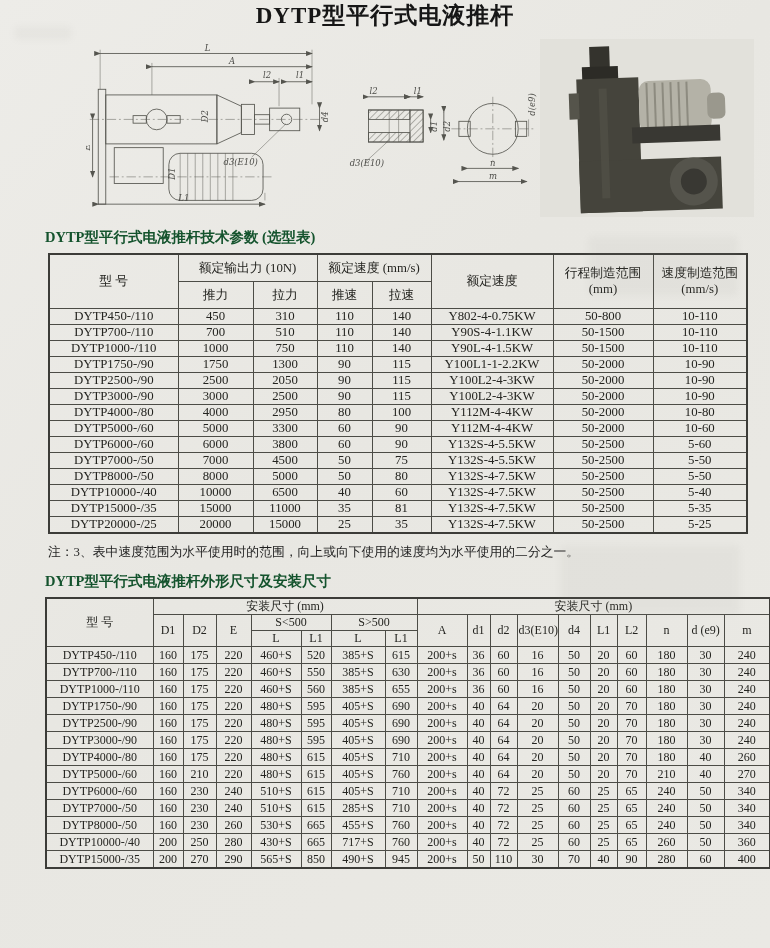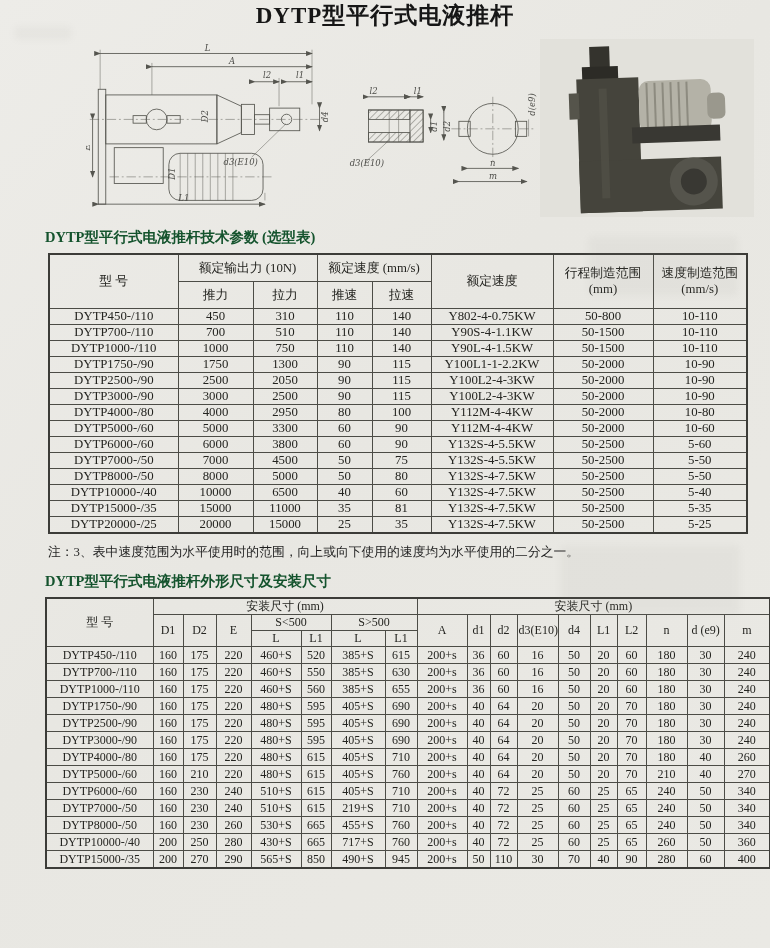--- a/index.html
+++ b/index.html
@@ -593,21 +593,21 @@
         <td>50</td>
         <td>340</td>
       </tr>
       <tr>
         <td>DYTP7000-/50</td>
         <td>160</td>
         <td>230</td>
         <td>240</td>
         <td>510+S</td>
         <td>615</td>
-        <td>219+S</td>
+        <td>285+S</td>
         <td>710</td>
         <td>200+s</td>
         <td>40</td>
         <td>72</td>
         <td>25</td>
         <td>60</td>
         <td>25</td>
         <td>65</td>
         <td>240</td>
         <td>50</td>

